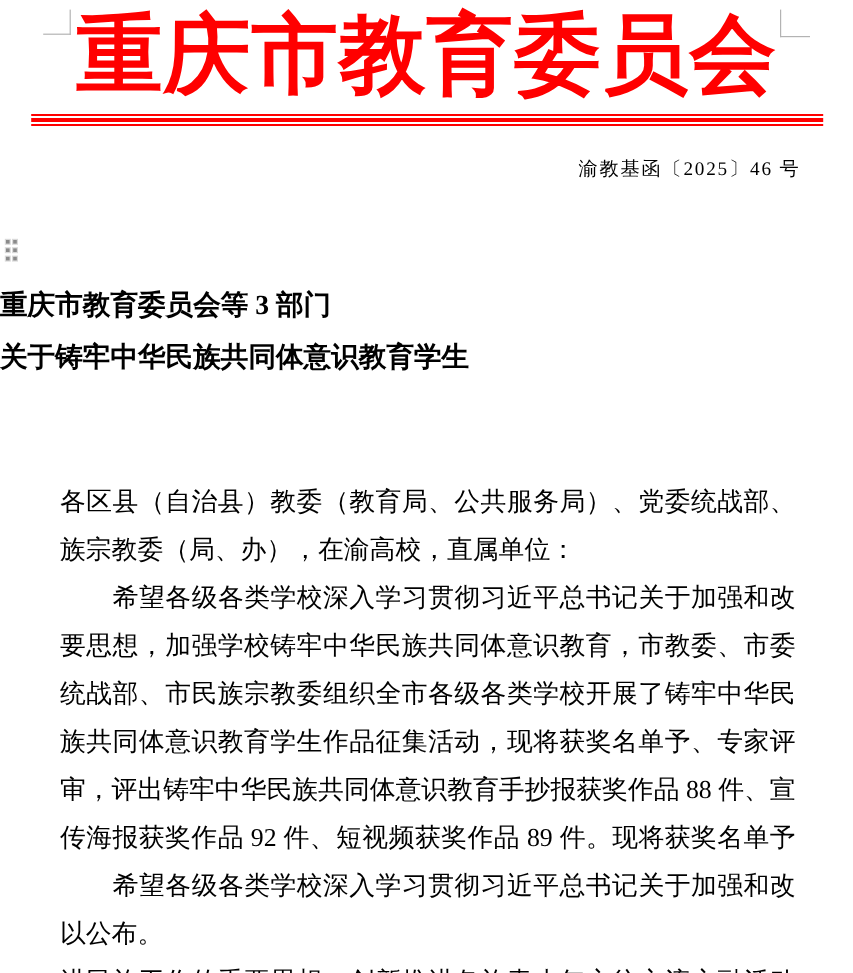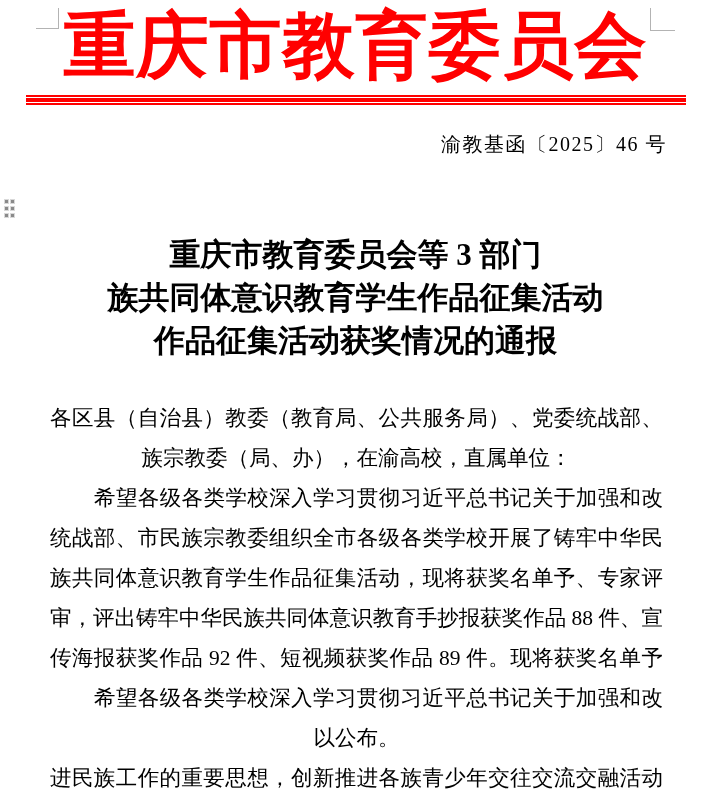--- a/index.html
+++ b/index.html
@@ -65,21 +65,21 @@
       #ffffff 7px, #ffffff 8px,
       var(--accent-red, #ff0000) 8px, var(--accent-red, #ff0000) 10px
     );
   }
 
   
   .doc-number {
     position: absolute;
     top: 131px;
     right: 44px;
-    font-size: 20px;
+    font-size: 16px;
     letter-spacing: 1.5px;
     white-space: nowrap;
   }
 
   
   .drag-handle {
     position: absolute;
     left: 5px;
     top: 200px;
     display: grid;
@@ -95,40 +95,39 @@
     background: var(--handle-gray, #8a8a8a);
     box-shadow: 0 0 0 1px #d9d9d9;
   }
 
   
   .doc-title {
     position: absolute;
     top: 233px;
     left: 0;
     right: 0;
-    text-align: center;
-    font-size: 31px;
+    text-align: left;
+    font-size: 23px;
     font-weight: bold;
     line-height: 43px;
     white-space: nowrap;
   }
 
   
   .doc-body {
     position: absolute;
     top: 398px;
     left: 50px;
     width: 613px;
     font-size: 21.5px;
     line-height: 40px;
   }
   .doc-body .line {
     height: 40px;
     overflow: hidden;
-    text-align: center;
   }
   .doc-body .line.full {
     text-align: justify;
     text-align-last: justify;
   }
   .doc-body .line.indent {
     padding-left: 44px;
   }
 </style>
 </head>
@@ -149,28 +148,28 @@
     <span class="dot"></span>
     <span class="dot"></span>
     <span class="dot"></span>
     <span class="dot"></span>
     <span class="dot"></span>
     <span class="dot"></span>
   </div>
 
   <div class="doc-title">
       <div class="title-line">重庆市教育委员会等 3 部门</div>
-      <div class="title-line">族共同体意识教育学生作品征集活动</div>
-      <div class="title-line">作品征集活动获奖情况的通报</div>
+      <div class="title-line">关于铸牢中华民族共同体意识教育学生</div>
     </div>
 
   <div class="doc-body">
       <div class="line full">各区县（自治县）教委（教育局、公共服务局）、党委统战部、民</div>
       <div class="line">族宗教委（局、办），在渝高校，直属单位：</div>
       <div class="line indent full">希望各级各类学校深入学习贯彻习近平总书记关于加强和改</div>
+      <div class="line full">要思想，加强学校铸牢中华民族共同体意识教育，市教委、市委</div>
       <div class="line full">统战部、市民族宗教委组织全市各级各类学校开展了铸牢中华民</div>
       <div class="line full">族共同体意识教育学生作品征集活动，现将获奖名单予、专家评</div>
       <div class="line full">审，评出铸牢中华民族共同体意识教育手抄报获奖作品 88 件、宣</div>
       <div class="line full">传海报获奖作品 92 件、短视频获奖作品 89 件。现将获奖名单予</div>
       <div class="line indent full">希望各级各类学校深入学习贯彻习近平总书记关于加强和改</div>
       <div class="line">以公布。</div>
       <div class="line full">进民族工作的重要思想，创新推进各族青少年交往交流交融活动</div>
     </div>
 
 </div>

